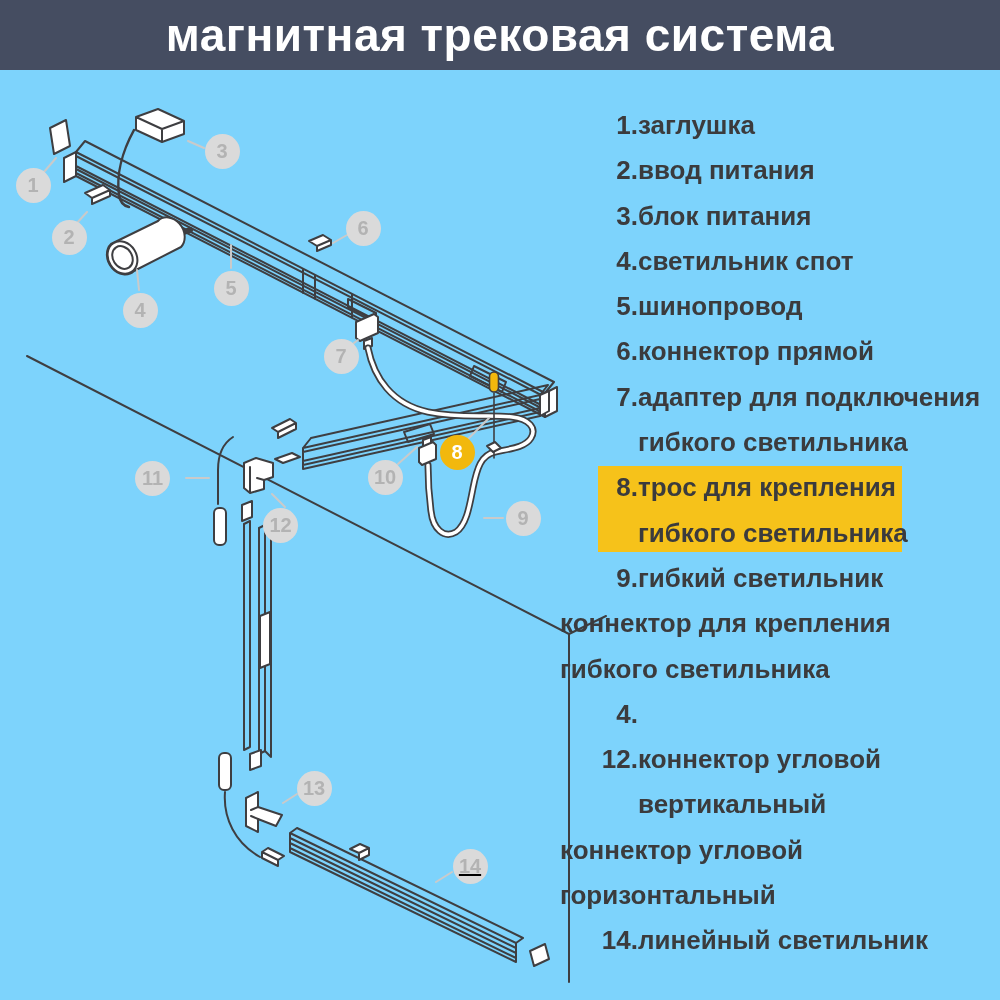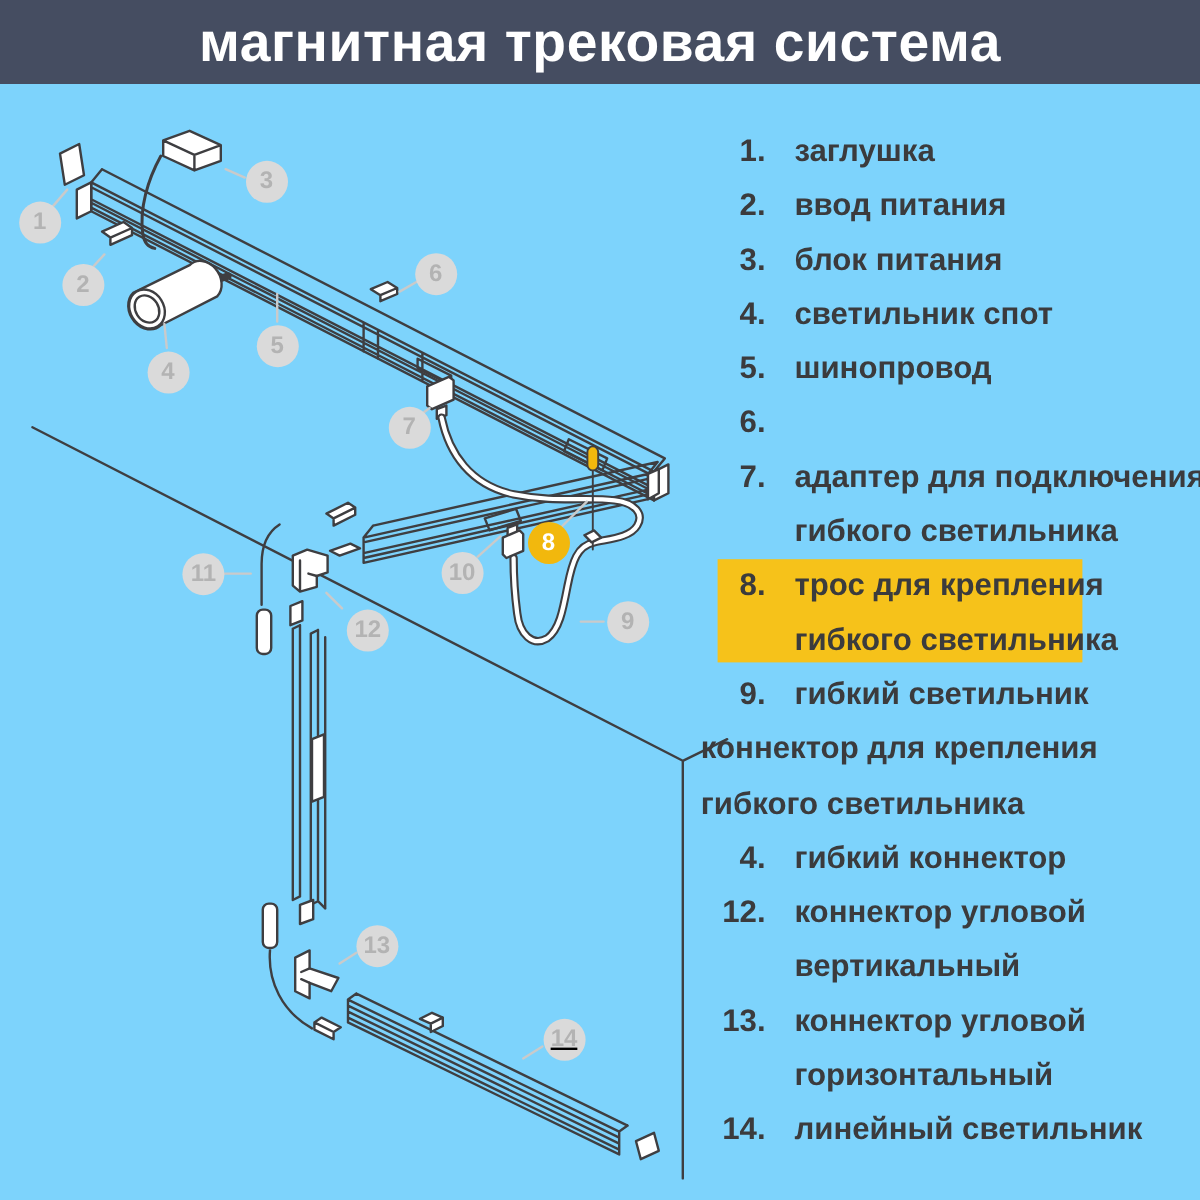--- a/index.html
+++ b/index.html
@@ -18,21 +18,21 @@
   svg.diagram *{vector-effect:non-scaling-stroke}
   .callout{position:absolute;width:35px;height:35px;border-radius:50%;background:var(--circle-fill);
     display:flex;align-items:center;justify-content:center}
   .callout .callout-num{font-size:20px;font-weight:700;color:var(--circle-num);line-height:1}
   .callout.accent{background:var(--accent-yellow)}
   .callout.accent .callout-num{color:#fff}
   #legend{position:absolute;left:560px;top:103px;width:435px}
   .item{display:flex;position:relative;z-index:0}
   .item .num{width:78px;text-align:right;flex:0 0 78px;font-size:26px;font-weight:700;
     color:var(--text);line-height:45.3px}
-  .item .txt{margin-left:24px;font-size:26px;font-weight:700;color:var(--text);line-height:45.3px;
+  .item .txt{margin-left:0;font-size:26px;font-weight:700;color:var(--text);line-height:45.3px;
     white-space:nowrap}
   .item.hl::before{content:'';position:absolute;left:38px;width:304px;top:1px;bottom:4px;
     background:var(--highlight-yellow);z-index:-1}
 </style>
 </head>
 <body>
 
 <div class="stage">
 
   <header class="banner">
@@ -201,25 +201,25 @@
   </div>
 
   <div class="callout" style="left: 505.5px; top: 500.5px;">
     <span class="callout-num">9</span>
   </div>
 
   <div class="callout" style="left: 367.5px; top: 459.5px; text-align: right;">
     <span class="callout-num">10</span>
   </div>
 
-  <div class="callout" style="left: 152px; top: 460.5px;">
+  <div class="callout" style="left: 135px; top: 460.5px;">
     <span class="callout-num">11</span>
   </div>
 
-  <div class="callout" style="left: 289px; top: 507.5px;">
+  <div class="callout" style="left: 263px; top: 507.5px;">
     <span class="callout-num">12</span>
   </div>
 
   <div class="callout" style="left: 296.5px; top: 770.5px;">
     <span class="callout-num">13</span>
   </div>
 
   <div class="callout" style="left: 452.5px; top: 848.5px; text-decoration: underline;">
     <span class="callout-num">14</span>
   </div>
@@ -246,20 +246,21 @@
     <span class="txt">светильник спот</span>
   </div>
 
   <div class="item">
     <span class="num">5.</span>
     <span class="txt">шинопровод</span>
   </div>
 
   <div class="item">
     <span class="num">6.</span>
+    <span class="txt">коннектор прямой</span>
   </div>
 
   <div class="item">
     <span class="num">7.</span>
     <span class="txt">адаптер для подключения<br>гибкого светильника</span>
   </div>
 
   <div class="item hl">
     <span class="num">8.</span>
     <span class="txt">трос для крепления<br>гибкого светильника</span>
@@ -269,30 +270,28 @@
     <span class="num">9.</span>
     <span class="txt">гибкий светильник</span>
   </div>
 
   <div class="item">
     <span class="txt">коннектор для крепления<br>гибкого светильника</span>
   </div>
 
   <div class="item">
     <span class="num">4.</span>
-    <span class="txt">гибкий коннектор</span>
   </div>
 
   <div class="item">
     <span class="num">12.</span>
     <span class="txt">коннектор угловой<br>вертикальный</span>
   </div>
 
   <div class="item">
-    <span class="num">13.</span>
     <span class="txt">коннектор угловой<br>горизонтальный</span>
   </div>
 
   <div class="item">
     <span class="num">14.</span>
     <span class="txt">линейный светильник</span>
   </div>
 </div>
 
 </div>

